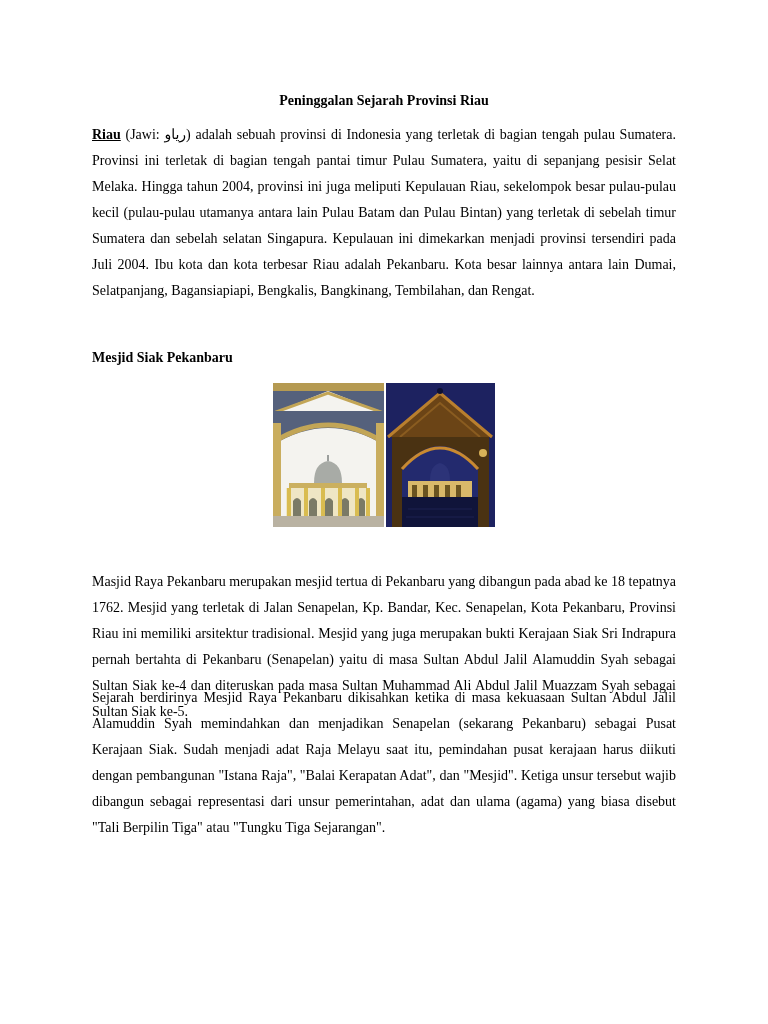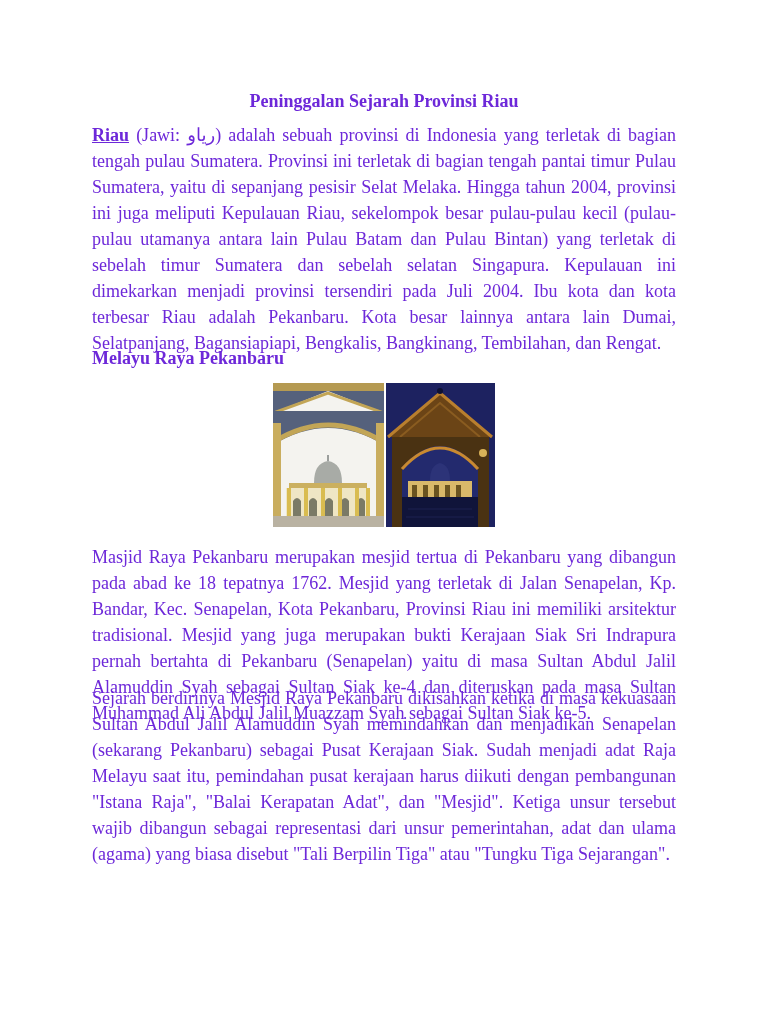--- a/index.html
+++ b/index.html
@@ -2,56 +2,56 @@
 <html><head>
 <meta charset="utf-8">
 <style>
   html, body { margin: 0; padding: 0; background: #ffffff; }
   .page {
     position: relative;
     width: 768px;
     height: 1024px;
     background: #ffffff;
     font-family: "Liberation Serif", "DejaVu Serif", serif;
-    font-size: 18px;
+    font-size: 14px;
     line-height: 26px;
-    color: #6d28d9;
+    color: #000000;
     overflow: hidden;
   }
   .block { position: absolute; left: 92px; width: 584px; }
   .doc-title { top: 88px; text-align: center; font-weight: bold; }
   .para { text-align: justify; }
   .p-intro { top: 122px; }
   .section-heading { top: 345px; font-weight: bold; }
   .figure {
     top: 383px;
     left: 273px;
     width: 222px;
     height: 144px;
     display: flex;
     gap: 2px;
     position: absolute;
   }
   .photo { display: block; height: 144px; }
-  .p-2 { top: 544px; }
+  .p-2 { top: 569px; }
   .p-3 { top: 685px; }
   .bold { font-weight: bold; text-decoration: underline; }
 </style>
 </head>
 <body>
 
 <div class="page">
 
   <div class="block doc-title">Peninggalan Sejarah Provinsi Riau</div>
 
   <div class="block para p-intro">
     <span class="bold">Riau</span><span> (Jawi: رياو) adalah sebuah provinsi di Indonesia yang terletak di bagian tengah pulau Sumatera. Provinsi ini terletak di bagian tengah pantai timur Pulau Sumatera, yaitu di sepanjang pesisir Selat Melaka. Hingga tahun 2004, provinsi ini juga meliputi Kepulauan Riau, sekelompok besar pulau-pulau kecil (pulau-pulau utamanya antara lain Pulau Batam dan Pulau Bintan) yang terletak di sebelah timur Sumatera dan sebelah selatan Singapura. Kepulauan ini dimekarkan menjadi provinsi tersendiri pada Juli 2004. Ibu kota dan kota terbesar Riau adalah Pekanbaru. Kota besar lainnya antara lain Dumai, Selatpanjang, Bagansiapiapi, Bengkalis, Bangkinang, Tembilahan, dan Rengat.</span>
   </div>
 
-  <div class="block section-heading">Melayu Raya Pekanbaru</div>
+  <div class="block section-heading">Mesjid Siak Pekanbaru</div>
 
   <div class="figure">
 
     <svg class="photo" width="111" height="144" viewBox="0 0 111 144">
       <rect width="111" height="144" fill="#f4f3ef"></rect>
 
       <rect x="0" y="0" width="111" height="8" fill="#b59a52"></rect>
 
       <path d="M0,30 L55,8 L111,30 L111,8 L0,8 Z" fill="#55617c"></path>
       <path d="M0,30 L55,10 L111,30" fill="none" stroke="#c2a556" stroke-width="3"></path>

